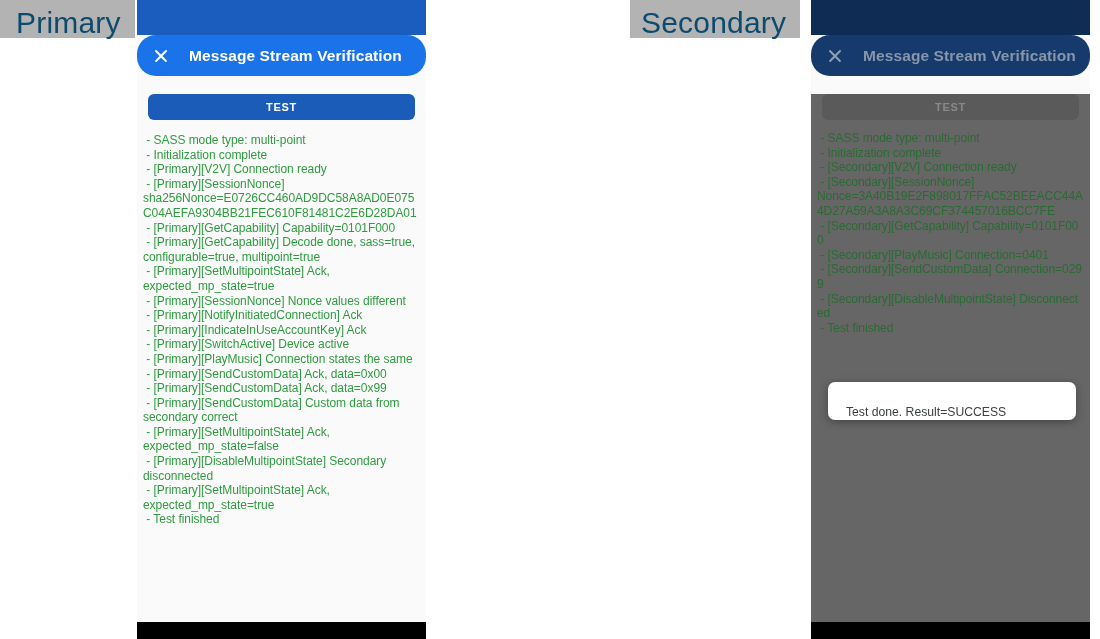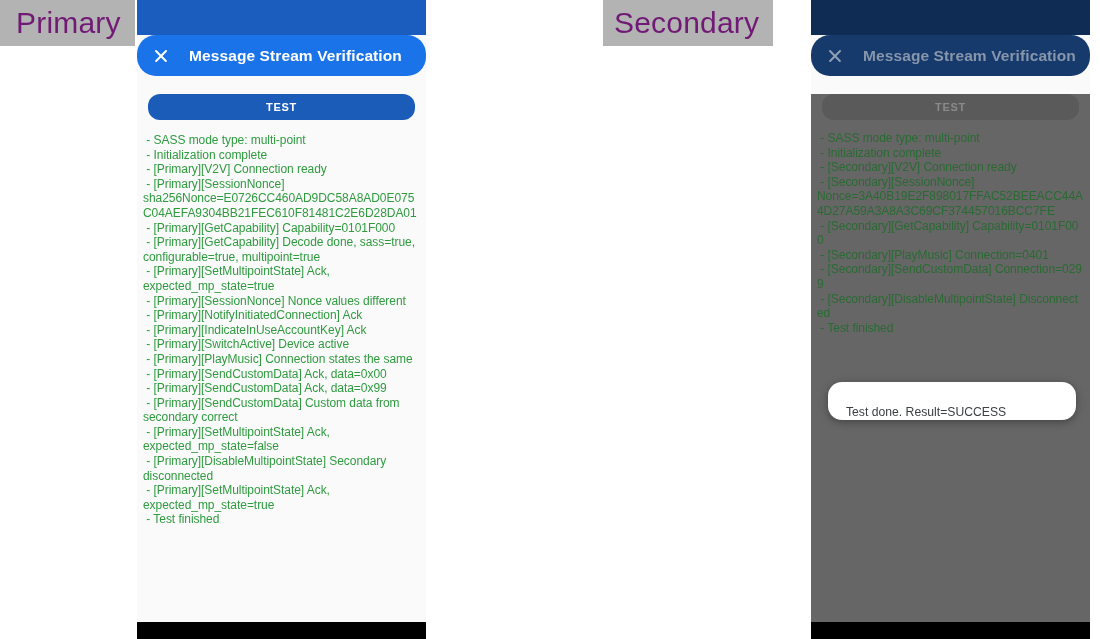--- a/index.html
+++ b/index.html
@@ -13,32 +13,32 @@
     position: relative;
     overflow: hidden;
     font-family: "Liberation Sans", sans-serif;
   }
 
   
   .caption {
     position: absolute;
     top: 0;
     background: #b3b3b3;
-    color: #701a75;
+    color: #0c4a6e;
     font-size: 30px;
     line-height: 46px;
-    height: 46px;
+    height: 38px;
     font-weight: 400;
     padding: 0 14px 0 16px;
     letter-spacing: 0.2px;
     white-space: nowrap;
     font-family: "Liberation Sans", sans-serif;
   }
   .caption-primary { left: 0; }
-  .caption-secondary { left: 603px; padding-left: 11px; }
+  .caption-secondary { left: 630px; padding-left: 11px; }
 
   
   .phone {
     position: absolute;
     top: 0;
     overflow: hidden;
     background: #fafafa;
   }
   .phone-primary {
     left: 137px;
@@ -111,21 +111,21 @@
     margin: 18px 11px 0 11px;
     height: 26px;
     line-height: 26px;
     background: #1a5cb8;
     color: #ffffff;
     font-size: 11px;
     font-weight: bold;
     letter-spacing: 0.7px;
     text-align: center;
     border: none;
-    border-radius: 12px;
+    border-radius: 6px;
     width: calc(100% - 22px);
     padding: 0;
     font-family: "Liberation Sans", sans-serif;
     cursor: pointer;
   }
   .phone-secondary .test-button {
     background: #5a5a5a;
     color: #8a8a8a;
   }
 
@@ -153,21 +153,21 @@
     background: #000000;
   }
 
   
   .dialog {
     position: absolute;
     left: 17px;
     top: 288px;
     width: 248px;
     background: #ffffff;
-    border-radius: 14px;
+    border-radius: 7px;
     box-shadow: 0 2px 8px rgba(0,0,0,0.35);
     padding: 0;
   }
   .dialog-message {
     color: #3c4043;
     font-size: 12.2px;
     padding: 22px 18px 0 18px;
     line-height: 16px;
   }
   .dialog-actions {

